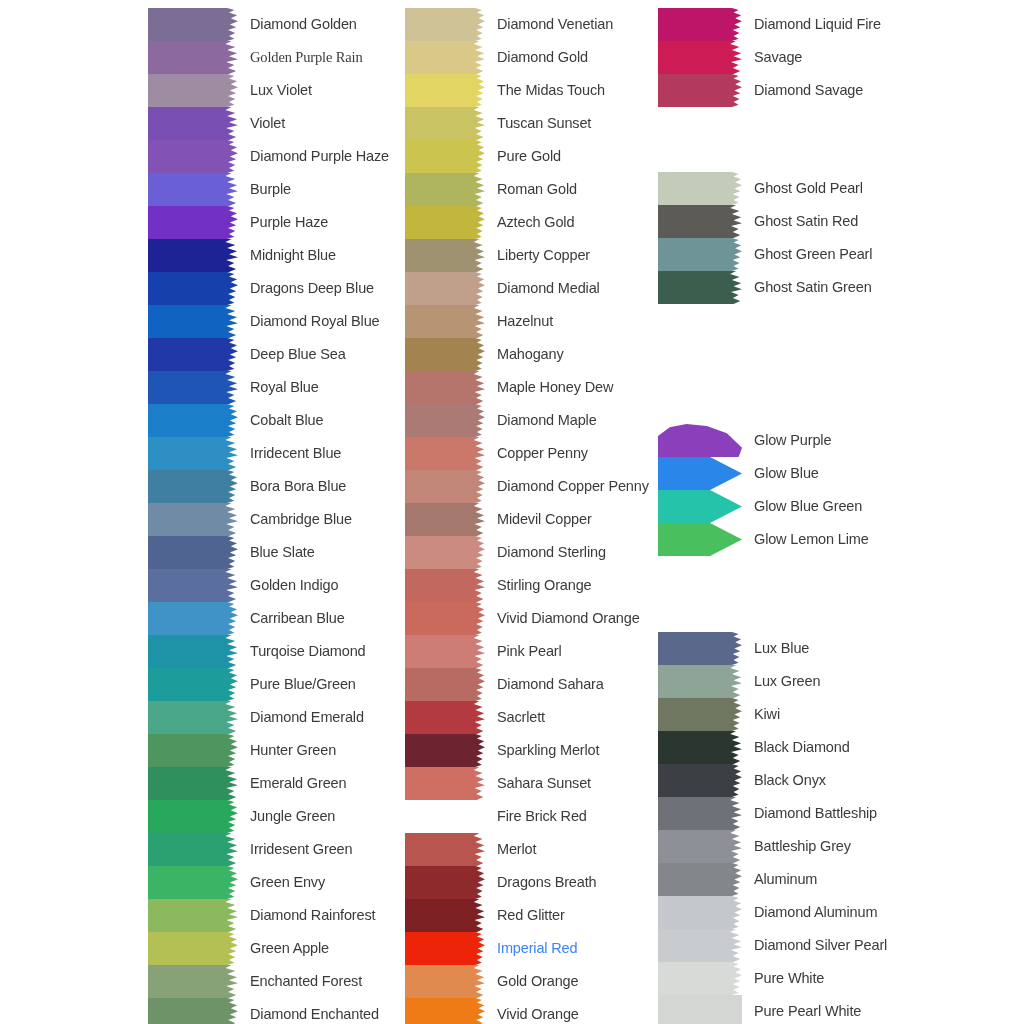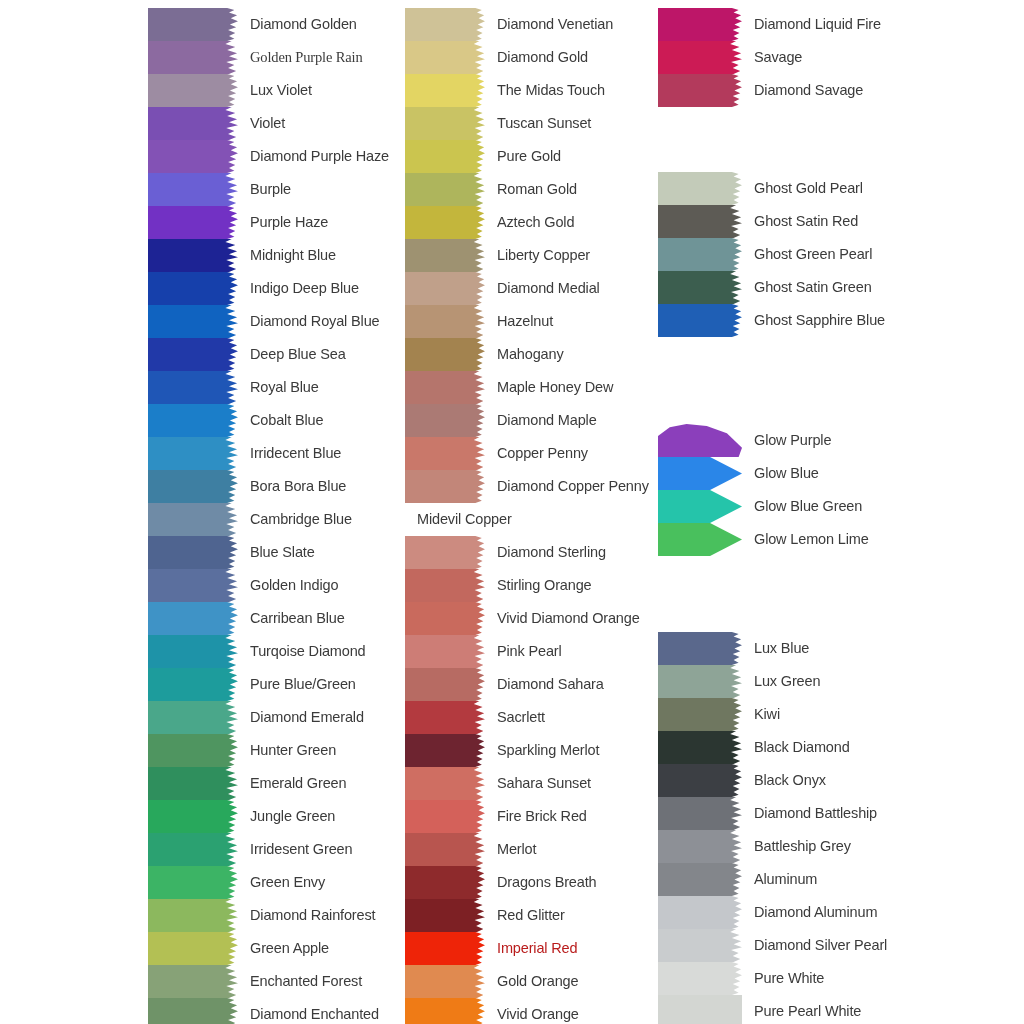--- a/index.html
+++ b/index.html
@@ -140,21 +140,21 @@
         <div class="row" style="height: 33px;">
           <div class="swatch ragged2" style="width: 90px;">
             <div class="swatch-inner" style="background: rgb(29, 35, 148);"></div>
           </div>
           <div class="label" style="color: rgb(59, 59, 59);">Midnight Blue</div>
         </div>
         <div class="row" style="height: 33px;">
           <div class="swatch ragged" style="width: 90px;">
             <div class="swatch-inner" style="background: rgb(22, 64, 171);"></div>
           </div>
-          <div class="label" style="color: rgb(59, 59, 59);">Indigo Deep Blue</div>
+          <div class="label" style="color: rgb(59, 59, 59);">Dragons Deep Blue</div>
         </div>
         <div class="row" style="height: 33px;">
           <div class="swatch ragged2" style="width: 90px;">
             <div class="swatch-inner" style="background: rgb(16, 99, 192);"></div>
           </div>
           <div class="label" style="color: rgb(59, 59, 59);">Diamond Royal Blue</div>
         </div>
         <div class="row" style="height: 33px;">
           <div class="swatch ragged" style="width: 90px;">
             <div class="swatch-inner" style="background: rgb(33, 57, 168);"></div>
@@ -368,21 +368,21 @@
             <div class="swatch-inner" style="background: rgb(201, 120, 106);"></div>
           </div>
           <div class="label" style="color: rgb(59, 59, 59);">Copper Penny</div>
         </div>
         <div class="row" style="height: 33px;">
           <div class="swatch ragged" style="width: 80px;">
             <div class="swatch-inner" style="background: rgb(194, 134, 121);"></div>
           </div>
           <div class="label" style="color: rgb(59, 59, 59);">Diamond Copper Penny</div>
         </div>
-        <div class="row" style="height: 33px; flex-direction: column;">
+        <div class="row" style="height: 33px;">
           <div class="swatch ragged2" style="width: 80px;">
             <div class="swatch-inner" style="background: rgb(165, 120, 110);"></div>
           </div>
           <div class="label" style="color: rgb(59, 59, 59);">Midevil Copper</div>
         </div>
         <div class="row" style="height: 33px;">
           <div class="swatch ragged" style="width: 80px;">
             <div class="swatch-inner" style="background: rgb(204, 139, 128);"></div>
           </div>
           <div class="label" style="color: rgb(59, 59, 59);">Diamond Sterling</div>
@@ -422,21 +422,21 @@
             <div class="swatch-inner" style="background: rgb(110, 36, 48);"></div>
           </div>
           <div class="label" style="color: rgb(59, 59, 59);">Sparkling Merlot</div>
         </div>
         <div class="row" style="height: 33px;">
           <div class="swatch ragged2" style="width: 80px;">
             <div class="swatch-inner" style="background: rgb(207, 110, 98);"></div>
           </div>
           <div class="label" style="color: rgb(59, 59, 59);">Sahara Sunset</div>
         </div>
-        <div class="row" style="height: 33px;">
+        <div class="row" style="height: 33px; align-items: center;">
           <div class="swatch ragged" style="width: 80px;">
             <div class="swatch-inner" style="background: rgb(212, 97, 90);"></div>
           </div>
           <div class="label" style="color: rgb(59, 59, 59);">Fire Brick Red</div>
         </div>
         <div class="row" style="height: 33px;">
           <div class="swatch ragged2" style="width: 80px;">
             <div class="swatch-inner" style="background: rgb(184, 85, 79);"></div>
           </div>
           <div class="label" style="color: rgb(59, 59, 59);">Merlot</div>
@@ -450,21 +450,21 @@
         <div class="row" style="height: 33px;">
           <div class="swatch ragged2" style="width: 80px;">
             <div class="swatch-inner" style="background: rgb(125, 32, 36);"></div>
           </div>
           <div class="label" style="color: rgb(59, 59, 59);">Red Glitter</div>
         </div>
         <div class="row" style="height: 33px;">
           <div class="swatch ragged" style="width: 80px;">
             <div class="swatch-inner" style="background: rgb(238, 36, 8);"></div>
           </div>
-          <div class="label" style="color: #b91c1c;">Imperial Red</div>
+          <div class="label" style="color: #3b82f6;">Imperial Red</div>
         </div>
         <div class="row" style="height: 33px;">
           <div class="swatch ragged2" style="width: 80px;">
             <div class="swatch-inner" style="background: rgb(224, 138, 80);"></div>
           </div>
           <div class="label" style="color: rgb(59, 59, 59);">Gold Orange</div>
         </div>
         <div class="row" style="height: 33px;">
           <div class="swatch ragged" style="width: 80px;">
             <div class="swatch-inner" style="background: rgb(239, 123, 22);"></div>
@@ -511,26 +511,20 @@
           <div class="swatch ragged" style="width: 84px;">
             <div class="swatch-inner" style="background: rgb(111, 148, 151);"></div>
           </div>
           <div class="label" style="color: rgb(59, 59, 59);">Ghost Green Pearl</div>
         </div>
         <div class="row" style="height: 33px;">
           <div class="swatch ragged2" style="width: 84px;">
             <div class="swatch-inner" style="background: rgb(60, 94, 79);"></div>
           </div>
           <div class="label" style="color: rgb(59, 59, 59);">Ghost Satin Green</div>
-        </div>
-        <div class="row" style="height: 33px;">
-          <div class="swatch ragged" style="width: 84px;">
-            <div class="swatch-inner" style="background: rgb(31, 95, 181);"></div>
-          </div>
-          <div class="label" style="color: rgb(59, 59, 59);">Ghost Sapphire Blue</div>
         </div>
       </div>
       <div class="group" style="top: 424px;">
         <div class="row" style="height: 33px;">
           <div class="swatch dome" style="width: 84px;">
             <div class="swatch-inner" style="background: rgb(139, 63, 187);"></div>
           </div>
           <div class="label" style="color: rgb(59, 59, 59);">Glow Purple</div>
         </div>
         <div class="row" style="height: 33px;">

